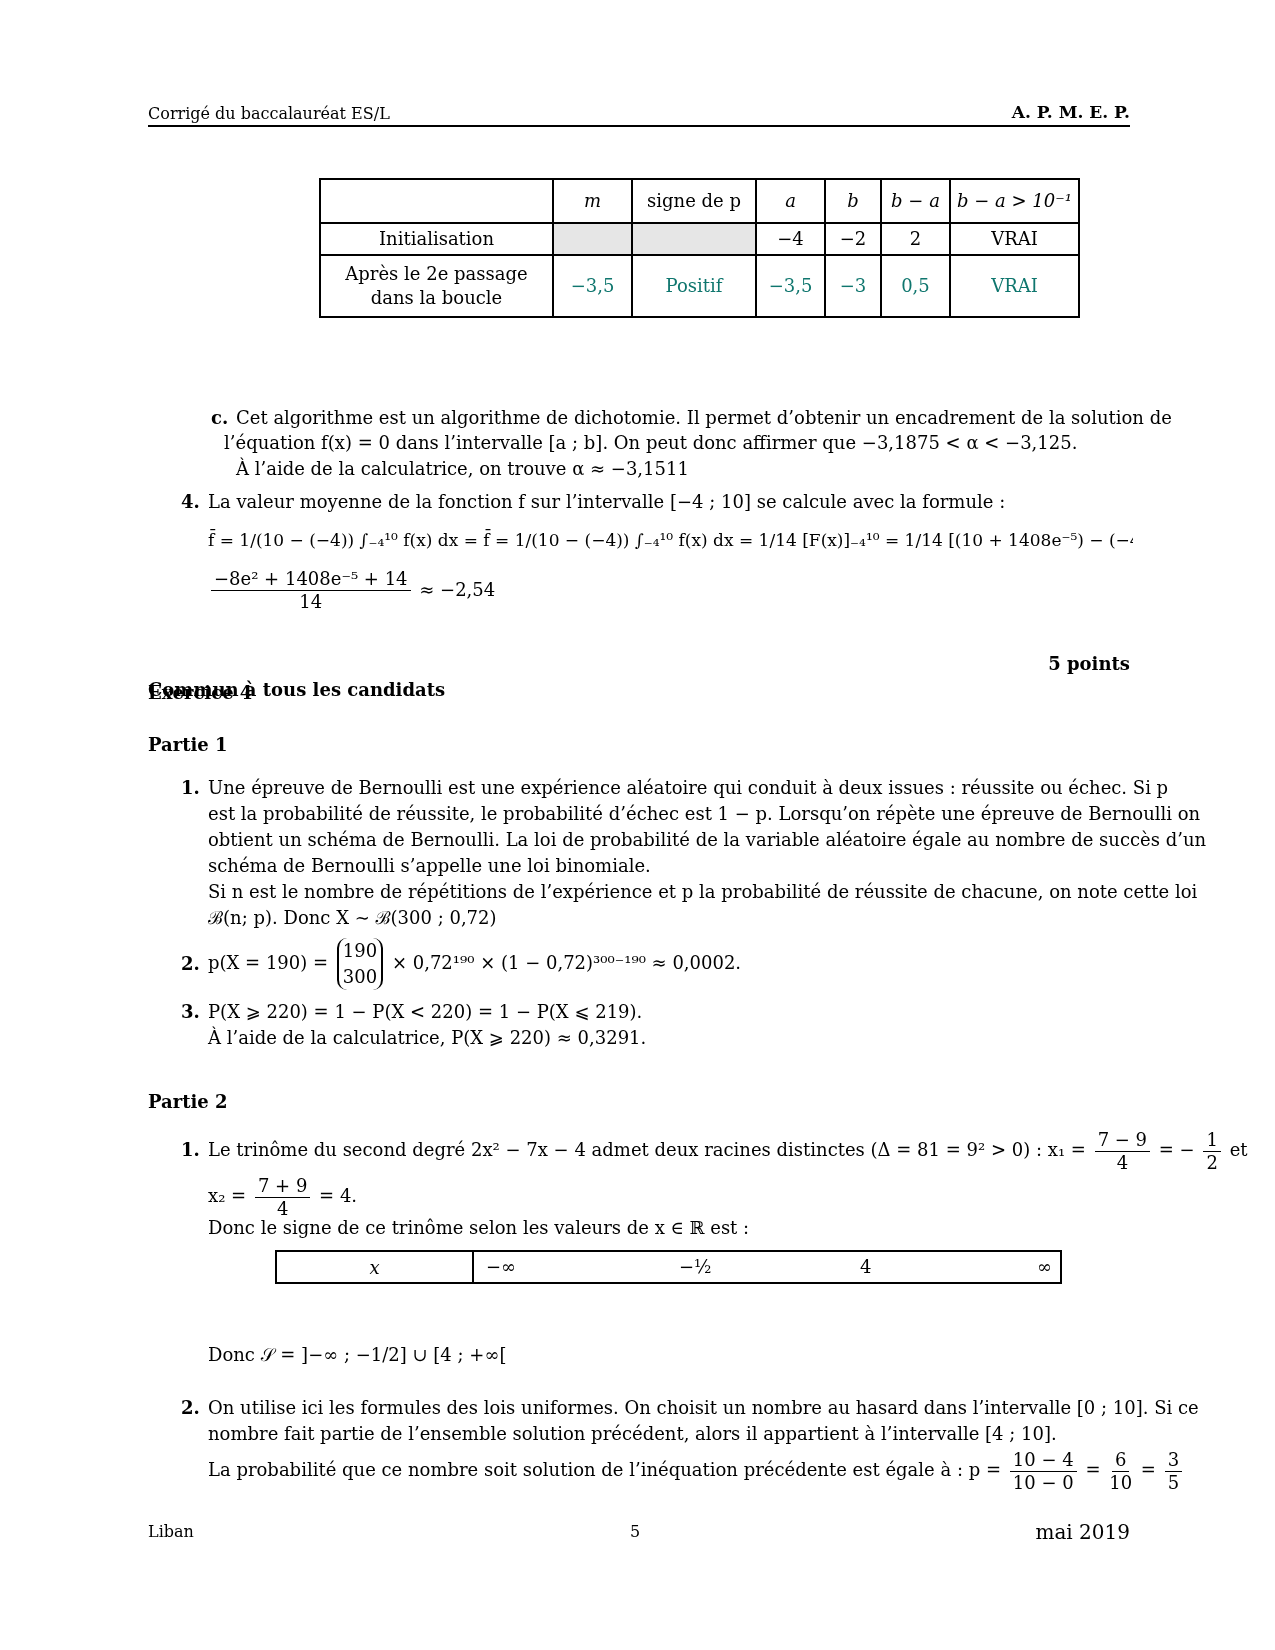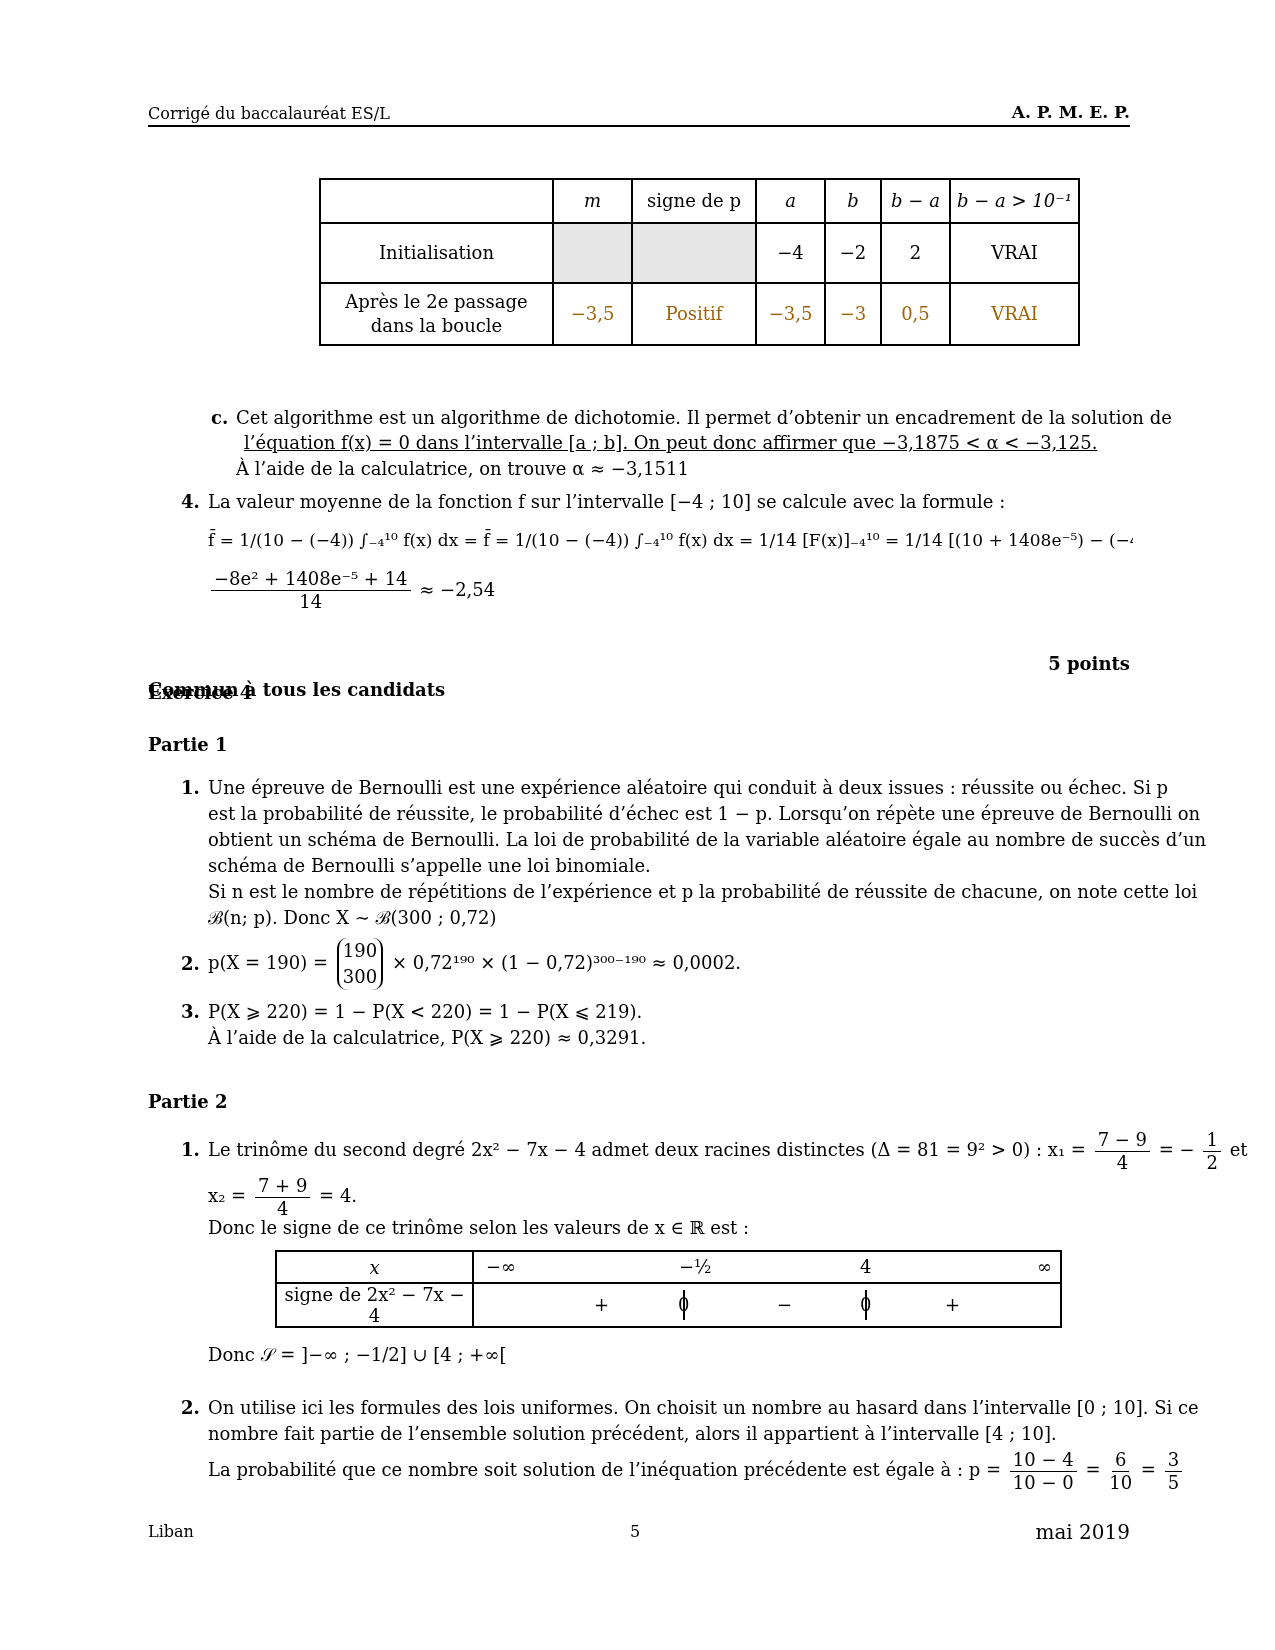--- a/index.html
+++ b/index.html
@@ -1,20 +1,20 @@
 <!DOCTYPE html>
 <html><head>
 <meta charset="utf-8">
 <style>
   html, body { margin:0; padding:0; background:#fff; }
   body { width:1275px; height:1650px; position:relative; font-family:"DejaVu Serif","Liberation Serif",serif; color:#000; font-size:18px; overflow:hidden; }
   .abs { position:absolute; }
   .i { font-style:italic; }
   .b { font-weight:bold; }
-  .red { color:#a16207;border-radius:31px; }
+  .red { color:#0f766e;border-radius:31px; }
   .header-left { left:148px; top:104px; font-size:16px; }
   .header-right { right:145px; top:102px; font-size:17px; font-weight:bold; }
   .header-rule { left:148px; right:145px; top:125px; height:0; border-top:2px solid #000; }
   table.algo { position:absolute; left:319px; top:178px; border-collapse:collapse; font-size:18px; }
   table.algo td { border:2px solid #000; text-align:center; vertical-align:middle; padding:0 6px; line-height:24px; }
   table.algo td.gray { background:#e6e6e6; }
   .line { position:absolute; white-space:nowrap; font-size:18px; line-height:24px; }
   .frac { display:inline-flex; flex-direction:column; align-items:center; vertical-align:middle; margin:0 3px; }
   .frac > span:first-child { border-bottom:1.5px solid #000; padding:0 3px; line-height:22px; }
   .frac > span:last-child { line-height:22px; }
@@ -37,21 +37,21 @@
   <tbody>
       <tr style="height:44px">
     <td style="width:219px"></td>
     <td style="width:65px" class="i">m</td>
     <td style="width:110px">signe de p</td>
     <td style="width:55px" class="i">a</td>
     <td style="width:42px" class="i">b</td>
     <td style="width:55px" class="i">b − a</td>
     <td style="width:115px" class="i">b − a &gt; 10⁻¹</td>
   </tr>
-  <tr style="height:60px">
+  <tr style="height:32px">
     <td>Initialisation</td>
     <td class="gray"></td>
     <td class="gray"></td>
     <td>−4</td>
     <td>−2</td>
     <td>2</td>
     <td>VRAI</td>
   </tr>
   <tr style="height:62px">
     <td>
@@ -63,21 +63,21 @@
     <td class="red">−3,5</td>
     <td class="red">−3</td>
     <td class="red">0,5</td>
     <td class="red">VRAI</td>
   </tr>
 </tbody>
   </table>
 
 <div class="line b" style="left:211px; top:406px;">c.</div>
 <div class="line" style="left:236px; top:406px;">Cet algorithme est un algorithme de dichotomie. Il permet d’obtenir un encadrement de la solution de</div>
-<div class="line" style="left:244px; top:431px;text-decoration:underline;">l’équation f(x) = 0 dans l’intervalle [a ; b]. On peut donc affirmer que −3,1875 &lt; α &lt; −3,125.</div>
+<div class="line" style="left:224px; top:431px;">l’équation f(x) = 0 dans l’intervalle [a ; b]. On peut donc affirmer que −3,1875 &lt; α &lt; −3,125.</div>
 <div class="line" style="left:236px; top:457px;">À l’aide de la calculatrice, on trouve α ≈ −3,1511</div>
 
 <div class="line b" style="left:181px; top:490px;">4.</div>
 <div class="line" style="left:208px; top:490px;">La valeur moyenne de la fonction f sur l’intervalle [−4 ; 10] se calcule avec la formule :</div>
 <div class="line" style="left:208px; top:528px; font-size:17px; width:925px; overflow:hidden;">f̄ = 1/(10 − (−4)) ∫₋₄¹⁰ f(x) dx = f̄ = 1/(10 − (−4)) ∫₋₄¹⁰ f(x) dx = 1/14 [F(x)]₋₄¹⁰ = 1/14 [(10 + 1408e⁻⁵) − (−4 + 8e²)] =</div>
 <div class="line" style="left:208px; top:568px;">
   <span class="frac">
       <span>−8e² + 1408e⁻⁵ + 14</span>
       <span>14</span>
     </span>
@@ -142,34 +142,20 @@
     <td class="lbl i">x</td>
     <td>
       <div class="cell-inner">
         <span style="left:12px">−∞</span>
         <span style="left:205px">−½</span>
         <span style="left:386px">4</span>
         <span style="right:8px">∞</span>
       </div>
     </td>
   </tr>
-  <tr>
-    <td class="lbl">signe de 2x² − 7x − 4</td>
-    <td>
-      <div class="cell-inner">
-        <span style="left:120px">+</span>
-        <div class="vbar" style="left:209px"></div>
-        <span style="left:204px">0</span>
-        <span style="left:303px">−</span>
-        <div class="vbar" style="left:391px"></div>
-        <span style="left:386px">0</span>
-        <span style="left:471px">+</span>
-      </div>
-    </td>
-  </tr>
 </tbody>
   </table>
 
 <div class="line" style="left:208px; top:1343px;">Donc 𝒮 = ]−∞ ; −1/2] ∪ [4 ; +∞[</div>
 
 <div class="line b" style="left:181px; top:1396px;">2.</div>
 <div class="line" style="left:208px; top:1396px;">On utilise ici les formules des lois uniformes. On choisit un nombre au hasard dans l’intervalle [0 ; 10]. Si ce</div>
 <div class="line" style="left:208px; top:1422px;">nombre fait partie de l’ensemble solution précédent, alors il appartient à l’intervalle [4 ; 10].</div>
 <div class="line" style="left:208px; top:1444px; line-height:52px;">
   <span>La probabilité que ce nombre soit solution de l’inéquation précédente est égale à : p =</span>

